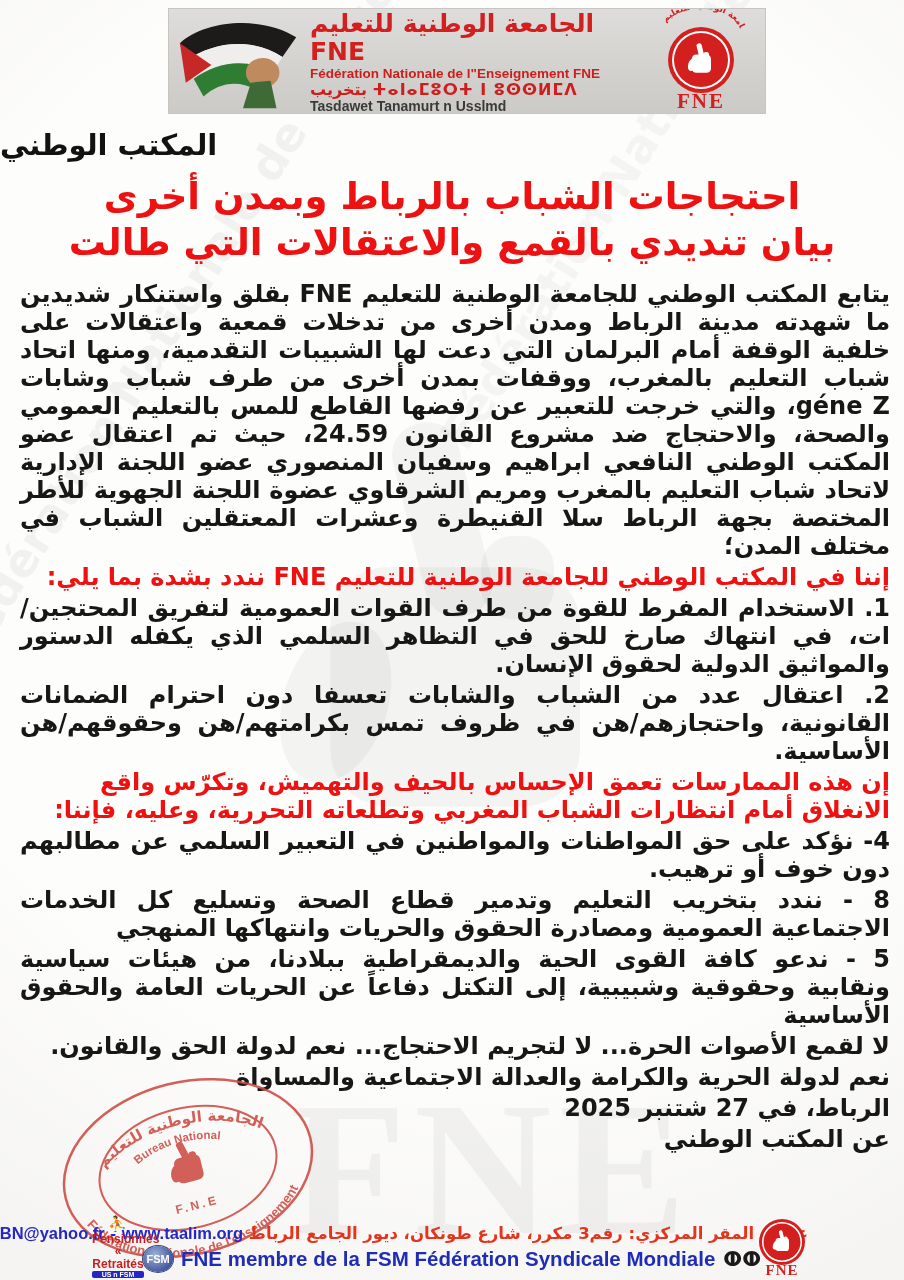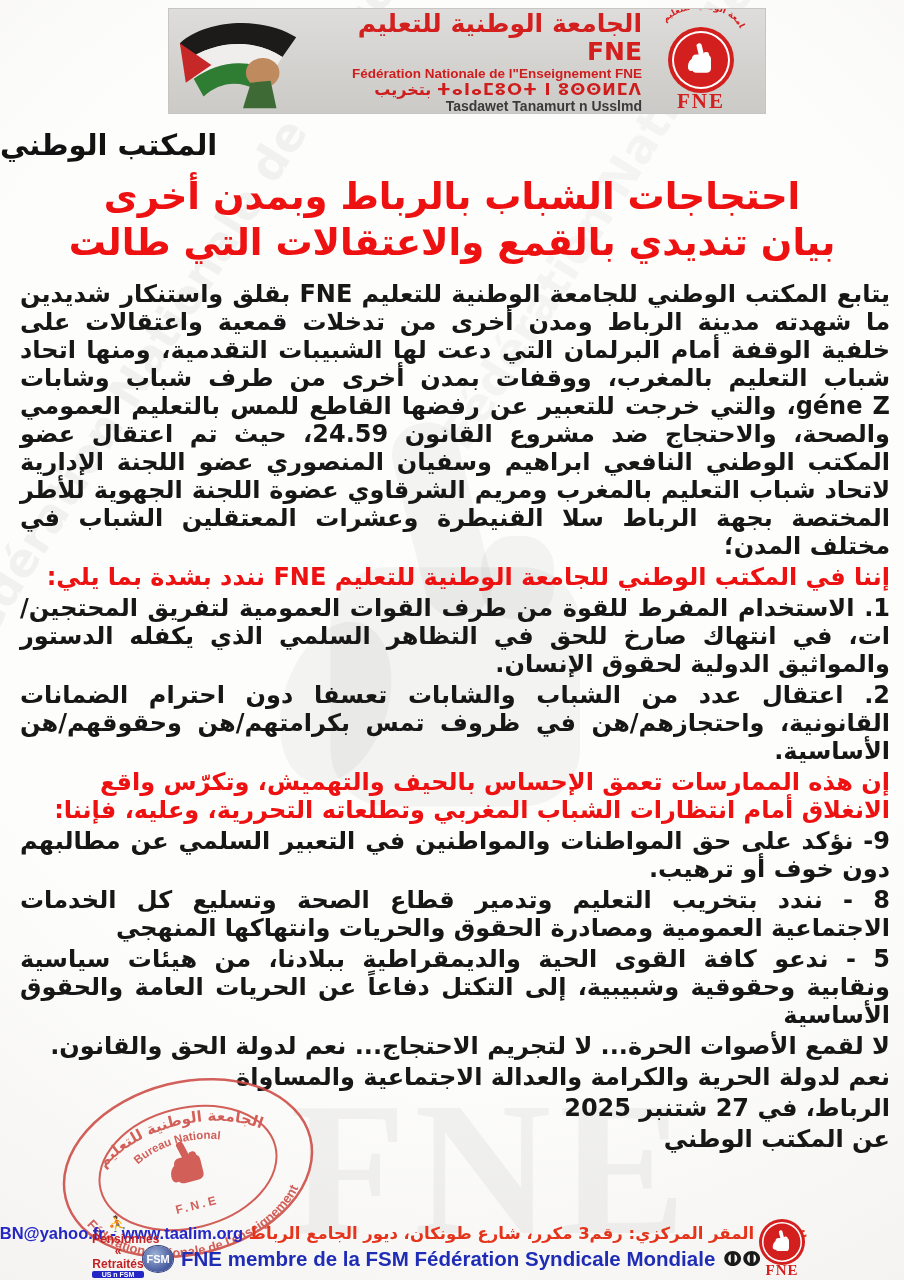--- a/index.html
+++ b/index.html
@@ -15,21 +15,21 @@
   .wm-rot2{top:430px;left:430px;font-size:46px;transform:rotate(-58deg);transform-origin:left top;color:rgba(40,40,40,0.045);}
   .wm-fne{top:1060px;left:290px;font-size:190px;letter-spacing:8px;color:rgba(40,40,40,0.05);font-family:"Liberation Serif",serif;}
   .wm-fist{position:absolute;top:380px;left:190px;width:520px;height:520px;color:rgba(60,60,60,0.05);}
   
   .banner{
     position:absolute;top:8px;left:168px;width:598px;height:106px;
     background:linear-gradient(180deg,#dedddb,#d3d2cf 55%,#cbcac7);
     display:flex;align-items:center;box-shadow:0 0 0 1px #c6c5c2 inset;
   }
   .flag{flex:0 0 138px;height:96px;margin-left:4px;}
-  .banner-center{flex:1;text-align:right;line-height:1.12;padding-top:2px;}
+  .banner-center{flex:1;text-align:left;line-height:1.12;padding-top:2px;}
   .b-ar{color:#d41f1f;font-size:25px;font-weight:bold;}
   .b-fr{color:#cf1d1d;font-size:13.5px;font-weight:bold;font-family:"Liberation Sans",sans-serif;}
   .b-tif{color:#cf1d1d;font-size:16px;font-weight:bold;letter-spacing:1px;}
   .b-lat{color:#3a3a3a;font-size:14px;font-weight:bold;font-family:"Liberation Sans",sans-serif;}
   .banner-logo{flex:0 0 118px;text-align:center;padding-right:6px;}
   .roundel{position:relative;width:58px;height:58px;margin:0 auto;border-radius:50%;
     background:#d41f1f;box-shadow:0 0 0 2px #fff inset,0 0 0 4px #d41f1f;}
   .roundel svg{position:absolute;left:9px;top:7px;width:40px;height:44px;color:#fff;}
   .logo-arc{width:90px;height:20px;margin:0 auto -2px;}
   .logo-fne{color:#d41f1f;font-weight:bold;font-size:21px;letter-spacing:2px;font-family:"Liberation Serif",serif;}
@@ -127,21 +127,21 @@
       <div>احتجاجات الشباب بالرباط وبمدن أخرى</div>
       <div>بيان تنديدي بالقمع والاعتقالات التي طالت</div>
     </div>
 
     <div class="body-text">
       <p>يتابع المكتب الوطني للجامعة الوطنية للتعليم FNE بقلق واستنكار شديدين ما شهدته مدينة الرباط ومدن أخرى من تدخلات قمعية واعتقالات على خلفية الوقفة أمام البرلمان التي دعت لها الشبيبات التقدمية، ومنها اتحاد شباب التعليم بالمغرب، ووقفات بمدن أخرى من طرف شباب وشابات géne Z، والتي خرجت للتعبير عن رفضها القاطع للمس بالتعليم العمومي والصحة، والاحتجاج ضد مشروع القانون 24.59، حيث تم اعتقال عضو المكتب الوطني النافعي ابراهيم وسفيان المنصوري عضو اللجنة الإدارية لاتحاد شباب التعليم بالمغرب ومريم الشرقاوي عضوة اللجنة الجهوية للأطر المختصة بجهة الرباط سلا القنيطرة وعشرات المعتقلين الشباب في مختلف المدن؛</p>
       <p class="center red tight">إننا في المكتب الوطني للجامعة الوطنية للتعليم FNE  نندد بشدة بما يلي:</p>
       <p>1. الاستخدام المفرط للقوة من طرف القوات العمومية لتفريق المحتجين/ات، في انتهاك صارخ للحق في التظاهر السلمي الذي يكفله الدستور  والمواثيق الدولية لحقوق الإنسان.</p>
       <p>2. اعتقال عدد من الشباب والشابات تعسفا دون احترام الضمانات القانونية، واحتجازهم/هن في ظروف تمس بكرامتهم/هن وحقوقهم/هن الأساسية.</p>
       <p class="center red">إن هذه الممارسات تعمق الإحساس بالحيف والتهميش، وتكرّس واقع الانغلاق أمام انتظارات الشباب المغربي وتطلعاته التحررية، وعليه، فإننا:</p>
-      <p>9- نؤكد على حق المواطنات والمواطنين في التعبير السلمي عن مطالبهم دون خوف أو ترهيب.</p>
+      <p>4- نؤكد على حق المواطنات والمواطنين في التعبير السلمي عن مطالبهم دون خوف أو ترهيب.</p>
       <p>8 - نندد بتخريب التعليم وتدمير قطاع الصحة وتسليع كل الخدمات الاجتماعية العمومية ومصادرة الحقوق والحريات وانتهاكها المنهجي</p>
       <p>5 - ندعو كافة القوى الحية والديمقراطية ببلادنا، من هيئات سياسية ونقابية وحقوقية وشبيبية، إلى التكتل دفاعاً عن الحريات العامة والحقوق الأساسية</p>
       <p class="center tight">لا لقمع الأصوات الحرة... لا لتجريم الاحتجاج... نعم لدولة الحق والقانون.</p>
       <p class="center tight">نعم لدولة الحرية والكرامة والعدالة الاجتماعية والمساواة</p>
       <p class="center tight">الرباط، في 27 شتنبر 2025</p>
       <p class="center tight">عن المكتب الوطني</p>
     </div>
   </div>
 
   <svg class="stamp" viewBox="0 0 280 220">

